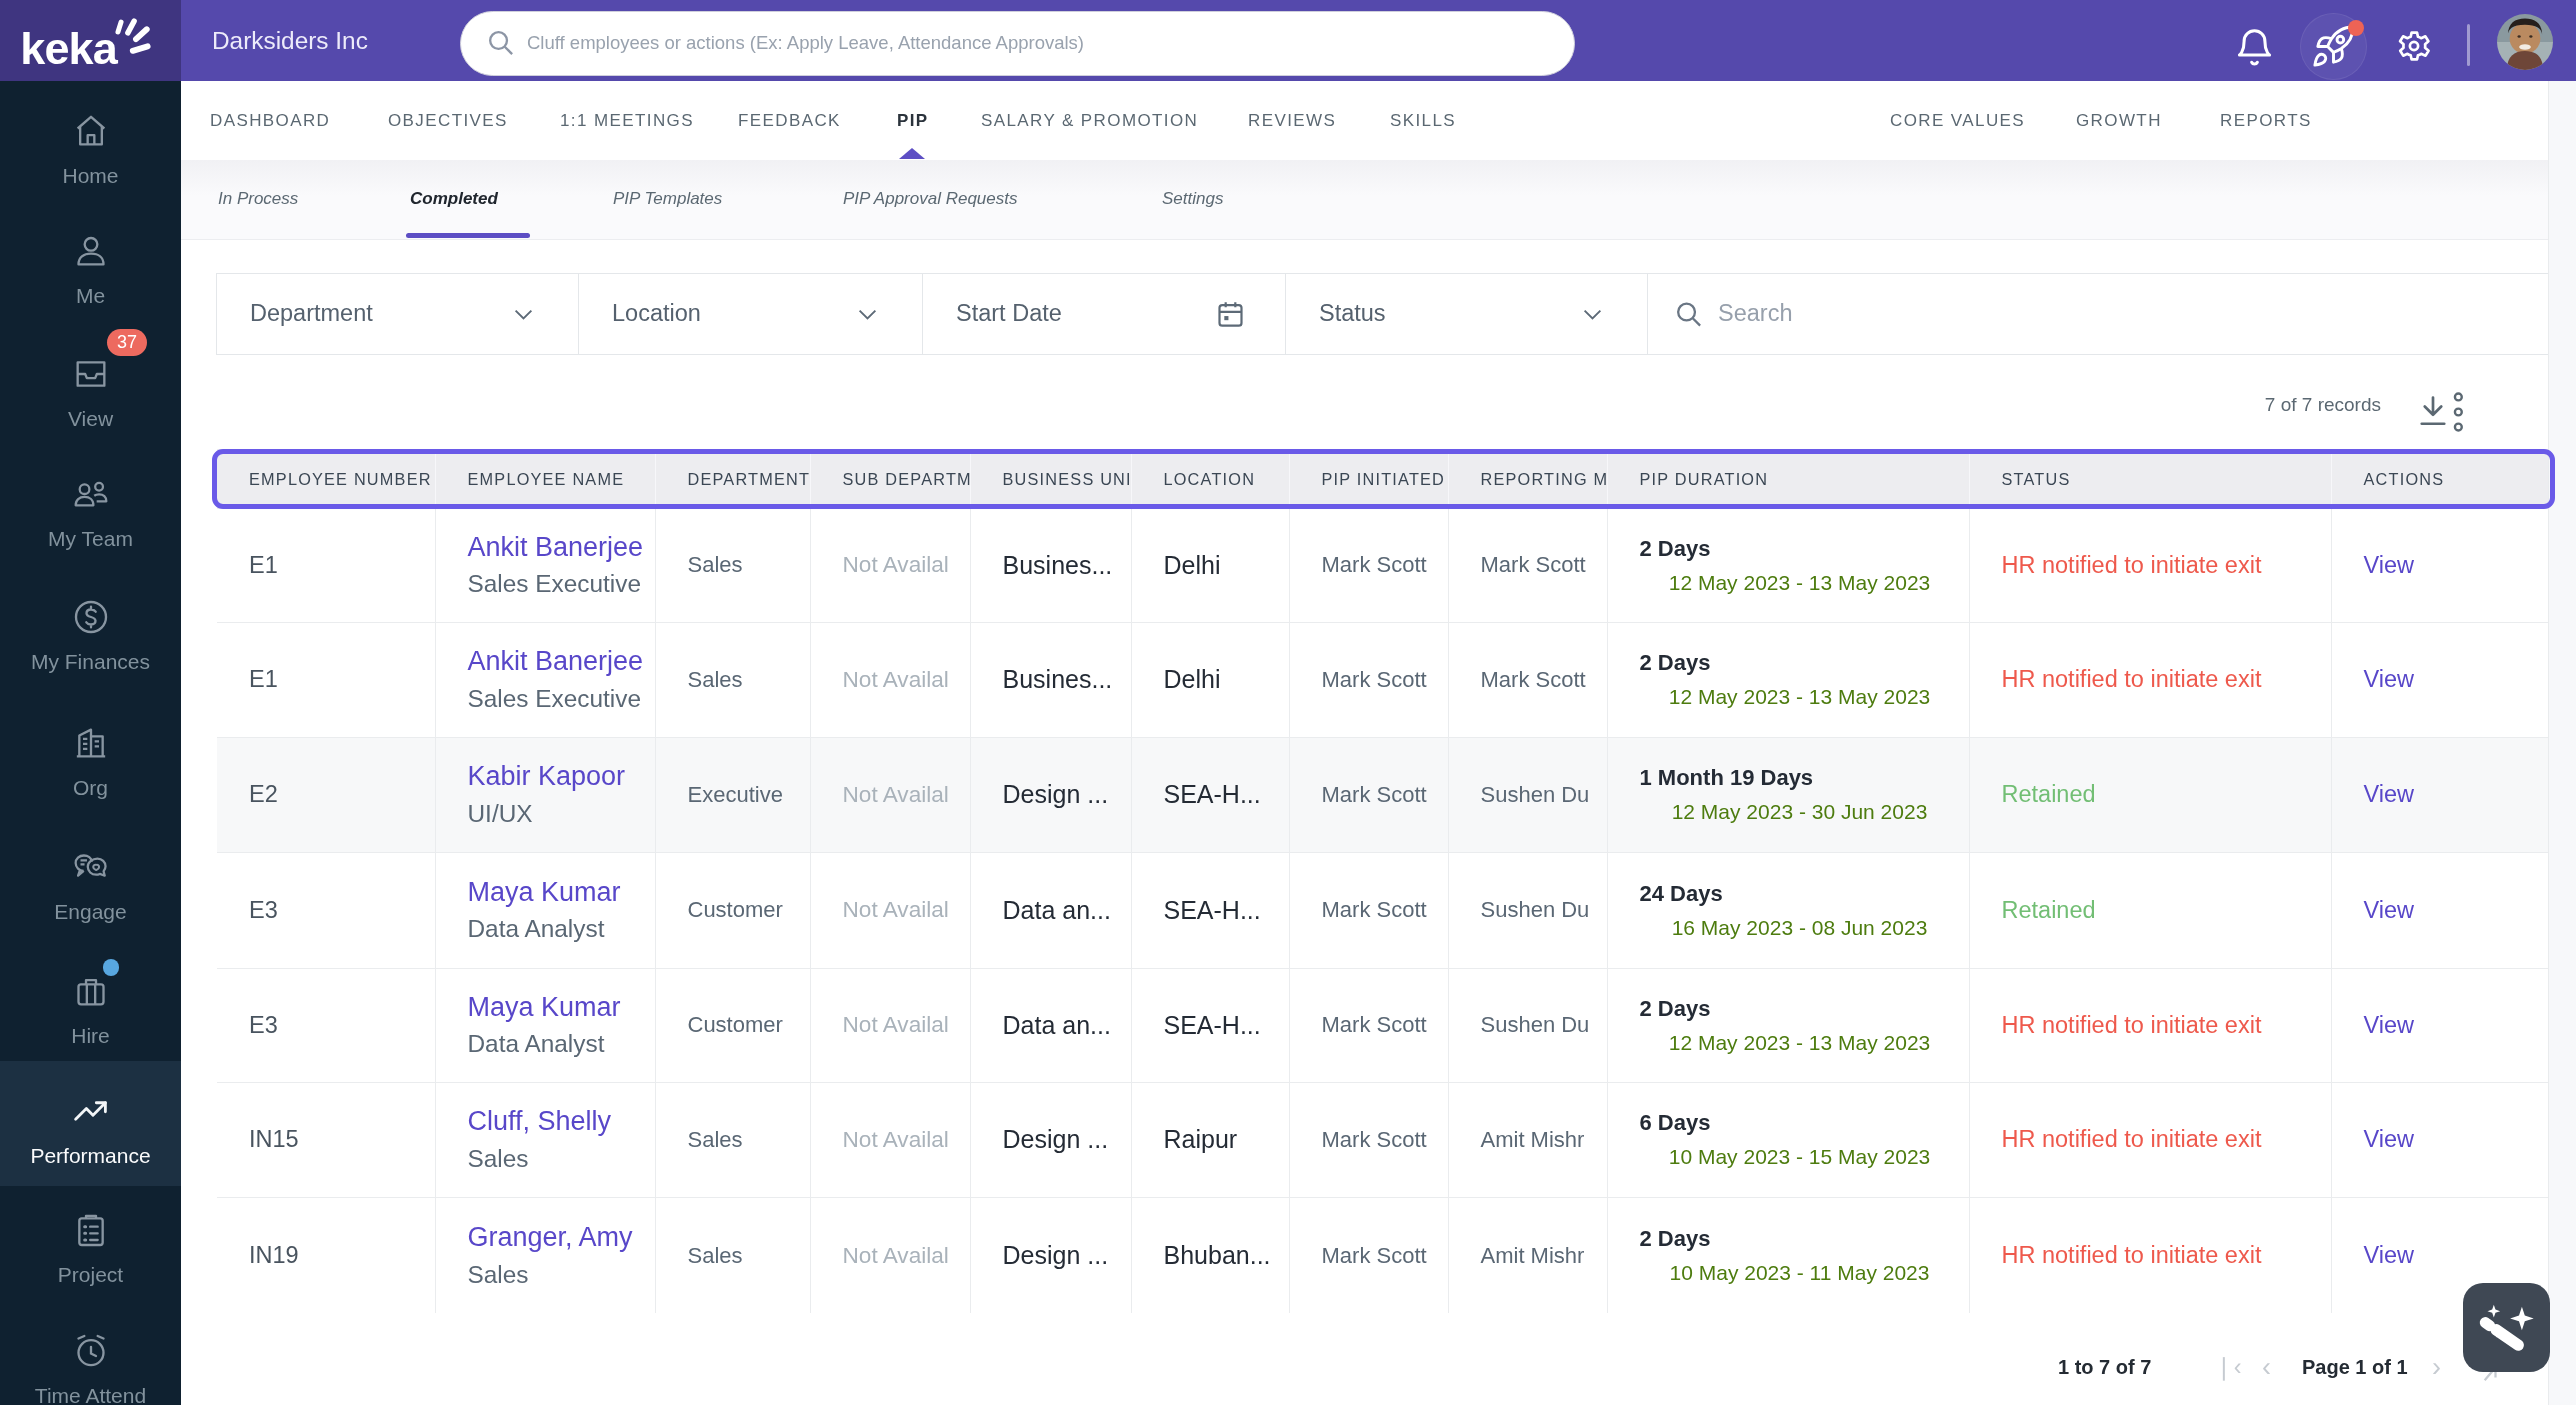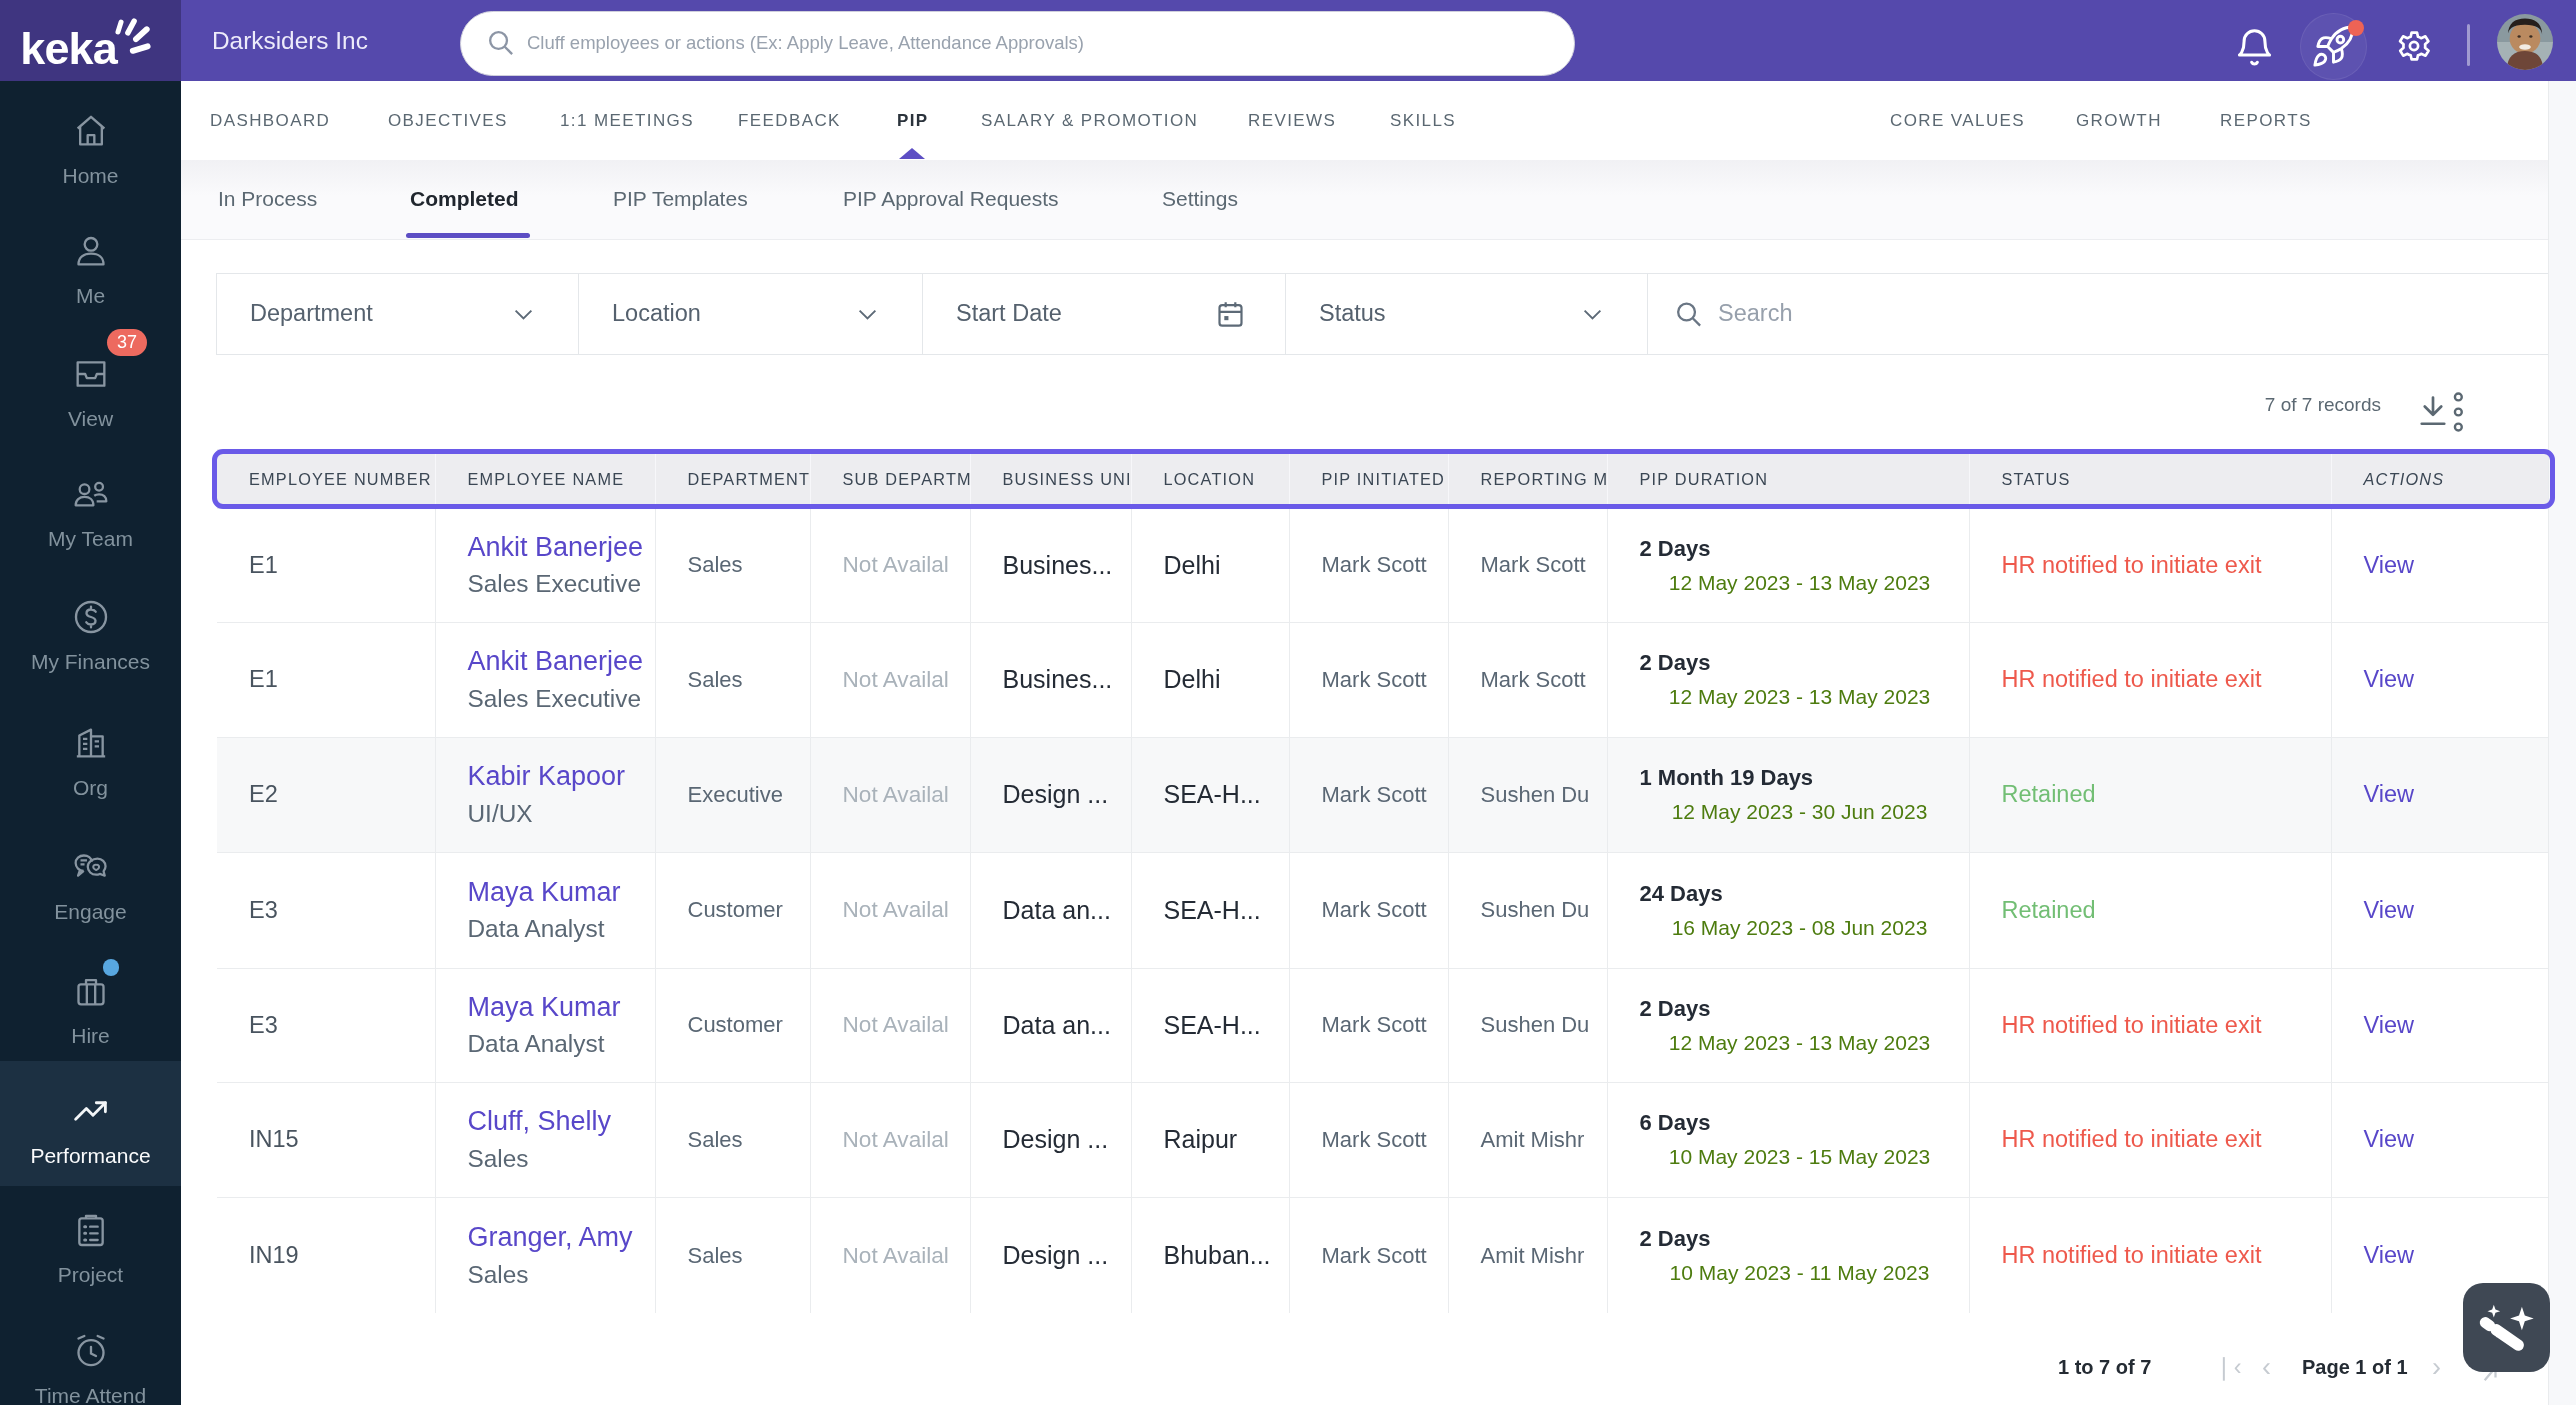--- a/index.html
+++ b/index.html
@@ -21,41 +21,41 @@
   #perf-bg { position:absolute; left:0; top:980px; width:181px; height:125px; background:#1C3042; }
 
   
   #navrow { position:absolute; left:181px; top:81px; width:2395px; height:79px; background:#fff; }
   .nav-i { position:absolute; top:0; height:79px; line-height:79px; font-size:17px; letter-spacing:1.4px; color:#5B6872; white-space:nowrap; }
   .nav-i.active { color:#2B333C; font-weight:bold; }
   #navtri { position:absolute; width:0; height:0; border-left:13.6px solid transparent; border-right:13.6px solid transparent; border-bottom:11.8px solid #5D4EC4; }
 
   
   #subrow { position:absolute; left:181px; top:160px; width:2395px; height:80px; background:linear-gradient(180deg,#F1F1F4 0%,#FAFAFC 45%); border-bottom:1.8px solid #ECEDF0; }
-  .sub-i { position:absolute; top:0; height:80px; line-height:78px; font-size:21px; color:#5B6872; white-space:nowrap; }
+  .sub-i { position:absolute; top:0; height:80px; line-height:78px; font-size:17px; color:#5B6872; white-space:nowrap;font-style:italic; }
   .sub-i.active { color:#20262E; font-weight:bold; }
   #subline { position:absolute; left:225px; top:73px; width:124px; height:5.4px; background:#5D4EC4; border-radius:2.7px; }
 
   
   #filters { position:absolute; left:216px; top:273px; width:2333px; height:82px; border:1.8px solid #E4E7EA; display:flex; }
   .fcell { position:relative; height:100%; border-right:1.8px solid #E4E7EA; }
   .fcell:last-child { border-right:none; }
   .fcell .lbl { position:absolute; left:33px; top:0; line-height:79px; font-size:23.5px; color:#55616E; }
   .fcell svg { position:absolute; top:50%; transform:translateY(-50%); }
 
   
   #recrow { position:absolute; left:0; top:355px; width:2576px; height:94px; }
   #rectext { position:absolute; right:195px; top:0; line-height:99px; font-size:19px; color:#5B6872; }
 
   
   #tablewrap { position:absolute; left:217px; top:449px; width:2332px; }
   table { border-collapse:collapse; table-layout:fixed; width:2332px; }
   td, th { overflow:hidden; white-space:nowrap; vertical-align:middle; padding:0 9px 0 32px; }
   thead th { height:60px; background:#EDEDF0; font-size:16.3px; font-weight:500; letter-spacing:1.2px; color:#3B4754; text-align:left; border-right:1.8px solid #F7F7FA; }
-  thead th:last-child { border-right:none;font-style:italic; }
+  thead th:last-child { border-right:none; }
   tbody td { border-right:1.8px solid #EAECEE; border-bottom:1.8px solid #EAECEE; }
   tbody td:last-child { border-right:none; }
   tbody tr { background:#fff; }
   tbody tr.hl { background:#F7F8F9; }
   #hdrborder { position:absolute; left:-5.4px; top:0px; width:2343px; height:60px; border:5.4px solid #6A5AE8; border-radius:11px; pointer-events:none; z-index:8; }
   .c-num { font-size:23.5px; color:#49545F; }
   .name a { font-size:27px; color:#5847C9; text-decoration:none; display:block; margin-bottom:7.2px; }
   .name .role { font-size:24.4px; color:#5A6774; display:block; }
   .c-med { font-size:22px; color:#5A6774; }
   .c-light { font-size:22.6px; color:#A9B2BA; }

